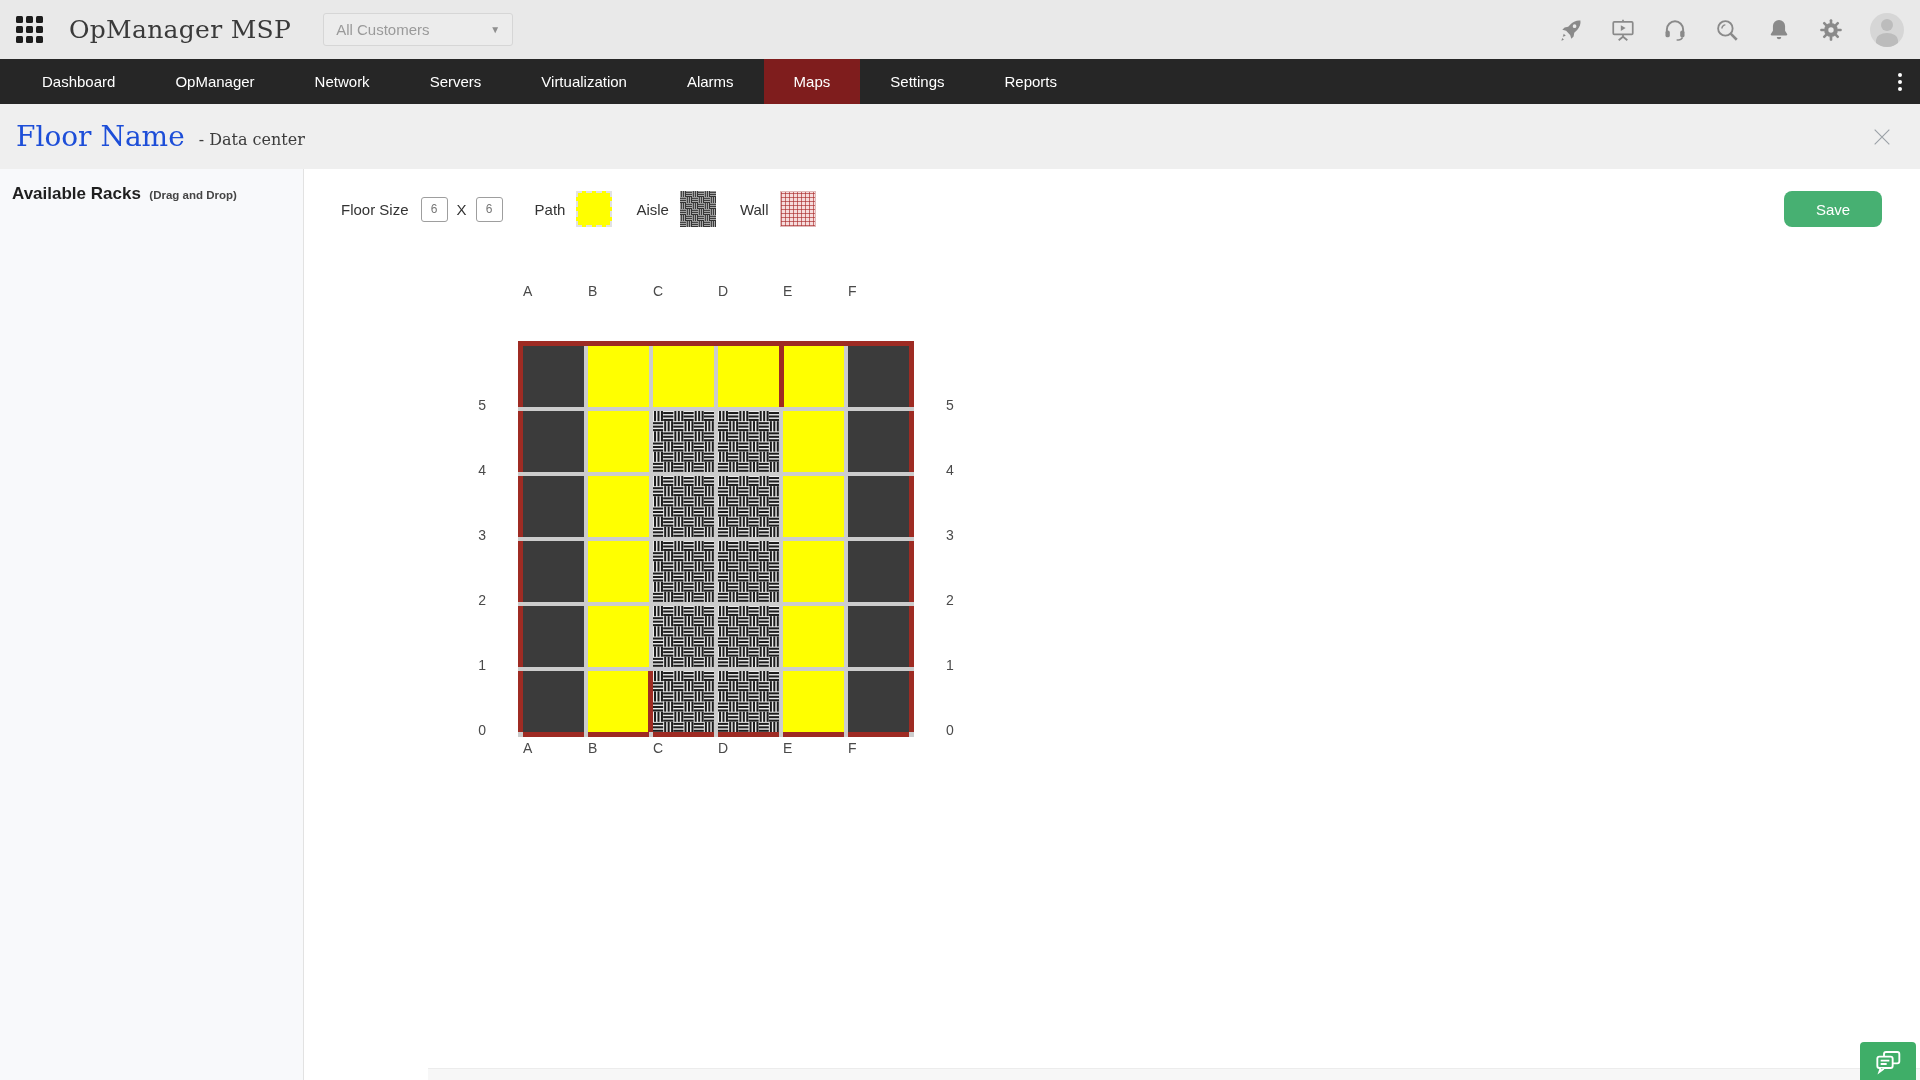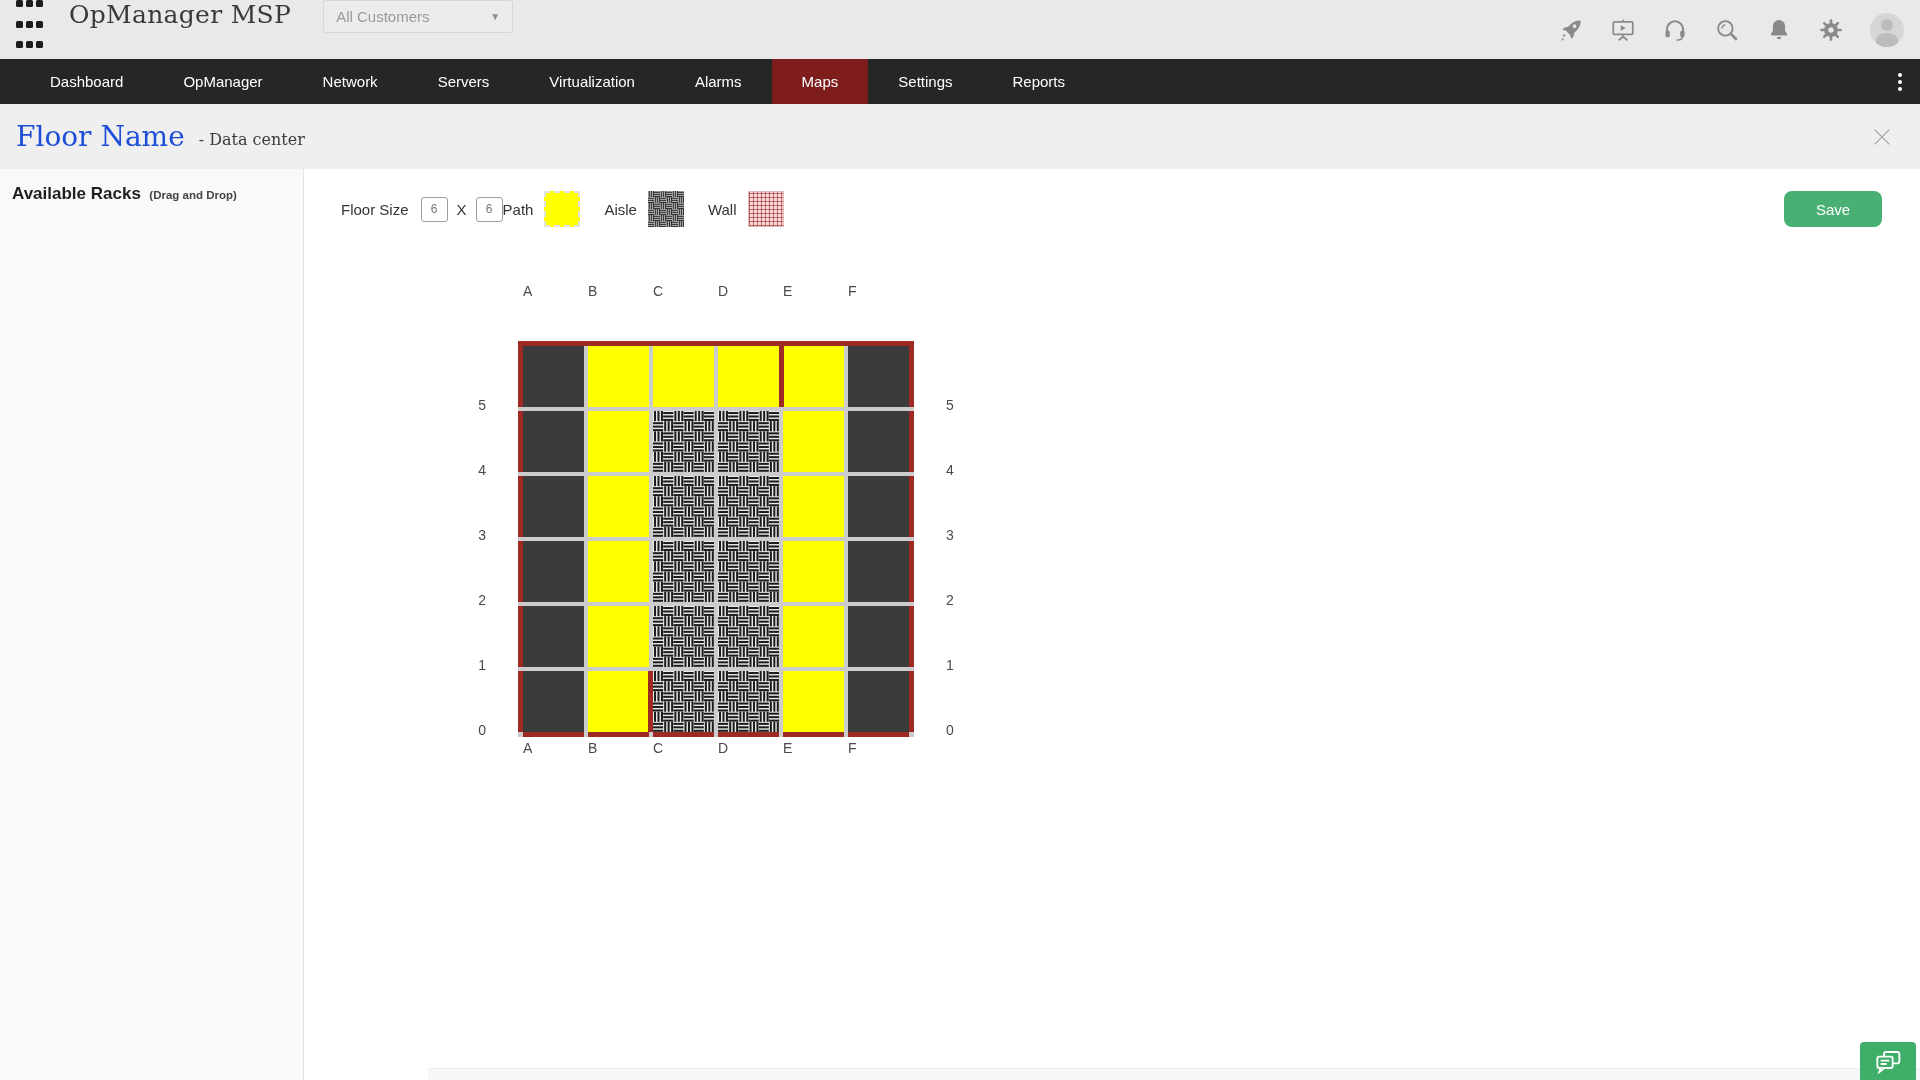--- a/index.html
+++ b/index.html
@@ -1,37 +1,37 @@
 <!DOCTYPE html>
 <html><head>
 <meta charset="utf-8">
 <style>
   * { margin:0; padding:0; box-sizing:border-box; }
   html,body { width:1920px; height:1080px; overflow:hidden; background:#fff;
     font-family:"Liberation Sans", sans-serif; }
 
   
-  .header { height:59px; background:#e9e9e9; display:flex; position:relative; }
+  .header { height:59px; background:#e9e9e9; display:flex; align-items:center; position:relative; }
   .waffle { display:grid; grid-template-columns:repeat(3,7px); gap:3px; margin-left:16px; cursor:pointer; }
   .waffle span { width:7px; height:7px; background:#1d1d1d; border-radius:1.5px; }
   .app-title { font-family:"DejaVu Serif", serif; font-size:25px; color:#3a3a3a; margin-left:26px; letter-spacing:.3px; }
   .customer-dd { margin-left:32px; width:190px; height:33px; background:#ececec; border:1px solid #d6d6d6;
     border-radius:3px; display:flex; align-items:center; padding:0 12px; color:#9a9a9a; font-size:15px; cursor:pointer; }
   .customer-dd .chev { margin-left:auto; color:#8f8f8f; font-size:10px; }
   .hicons { margin-left:auto; display:flex; align-items:center; gap:26px; margin-right:16px; }
   .hicon { width:26px; height:26px; display:inline-flex; cursor:pointer; }
   .hicon svg { width:100%; height:100%; }
   .avatar { width:34px; height:34px; border-radius:50%; background:#d6d6d6; position:relative; overflow:hidden; cursor:pointer; }
   .avatar::before { content:""; position:absolute; top:6px; left:50%; transform:translateX(-50%);
     width:12px; height:12px; border-radius:50%; background:#bcbcbc; }
   .avatar::after { content:""; position:absolute; top:20px; left:50%; transform:translateX(-50%);
     width:22px; height:14px; border-radius:50% 50% 0 0; background:#bcbcbc; }
 
   
-  .nav { height:45px; background:#262626; display:flex; align-items:center; padding-left:20px; }
+  .nav { height:45px; background:#262626; display:flex; align-items:center; padding-left:12px; }
   .nav-items { display:flex; height:45px; }
   .nav-item { color:#fff; font-size:15px; padding:0 30px; line-height:45px; cursor:pointer; white-space:nowrap; }
   .nav-item.active { background:#7f1d1d; }
   .kebab { margin-left:auto; margin-right:14px; display:flex; flex-direction:column; gap:3px; cursor:pointer; padding:4px; }
   .kebab span { width:4px; height:4px; border-radius:50%; background:#fff; }
 
   
   .floorbar { height:65px; background:#efefef; display:flex; align-items:center; padding:0 24px 0 16px; }
   .floor-title { font-family:"DejaVu Serif", serif; font-size:28px; color:#1d4ed8; }
   .floor-sub { font-family:"DejaVu Serif", serif; font-size:16px; color:#3c3c3c; margin-left:14px; padding-top:5px; }
@@ -44,21 +44,21 @@
   .sidebar-title { font-size:17px; font-weight:bold; color:#1f1f1f; display:inline; }
   .sidebar-hint { font-size:11.5px; color:#454545; margin-left:4px; font-weight:bold; }
   .main { flex:1; background:#fff; position:relative; }
 
   
   .toolbar { display:flex; align-items:center; padding:22px 38px 0 37px; }
   .tlabel { font-size:15px; color:#333; }
   .size-input { width:27px; height:25px; border:1px solid #9e9e9e; border-radius:3px; text-align:center;
     font-size:12px; color:#777; margin-left:12px; background:#fff; }
   .x-label { margin:0 9px; font-size:15px; color:#333; }
-  .path-label { }
+  .path-label { margin-left:32px; }
   .swatch { width:36px; height:36px; margin-left:11px; cursor:pointer; flex:none; }
   .path-swatch { background:#ffff00; border:2px dashed #e2e2e2; }
   .aisle-swatch { overflow:hidden; }
   .aisle-label, .wall-label { margin-left:24px; }
   .wall-swatch { background-color:#f6dcdc;
     background-image:
       repeating-linear-gradient(0deg, rgba(170,45,45,.65) 0, rgba(170,45,45,.65) 1px, transparent 1px, transparent 4px),
       repeating-linear-gradient(90deg, rgba(170,45,45,.65) 0, rgba(170,45,45,.65) 1px, transparent 1px, transparent 4px);
     border:1px solid #e0baba; }
   .save-btn { margin-left:auto; width:98px; height:36px; background:#47b072; color:#fff; border:none;

